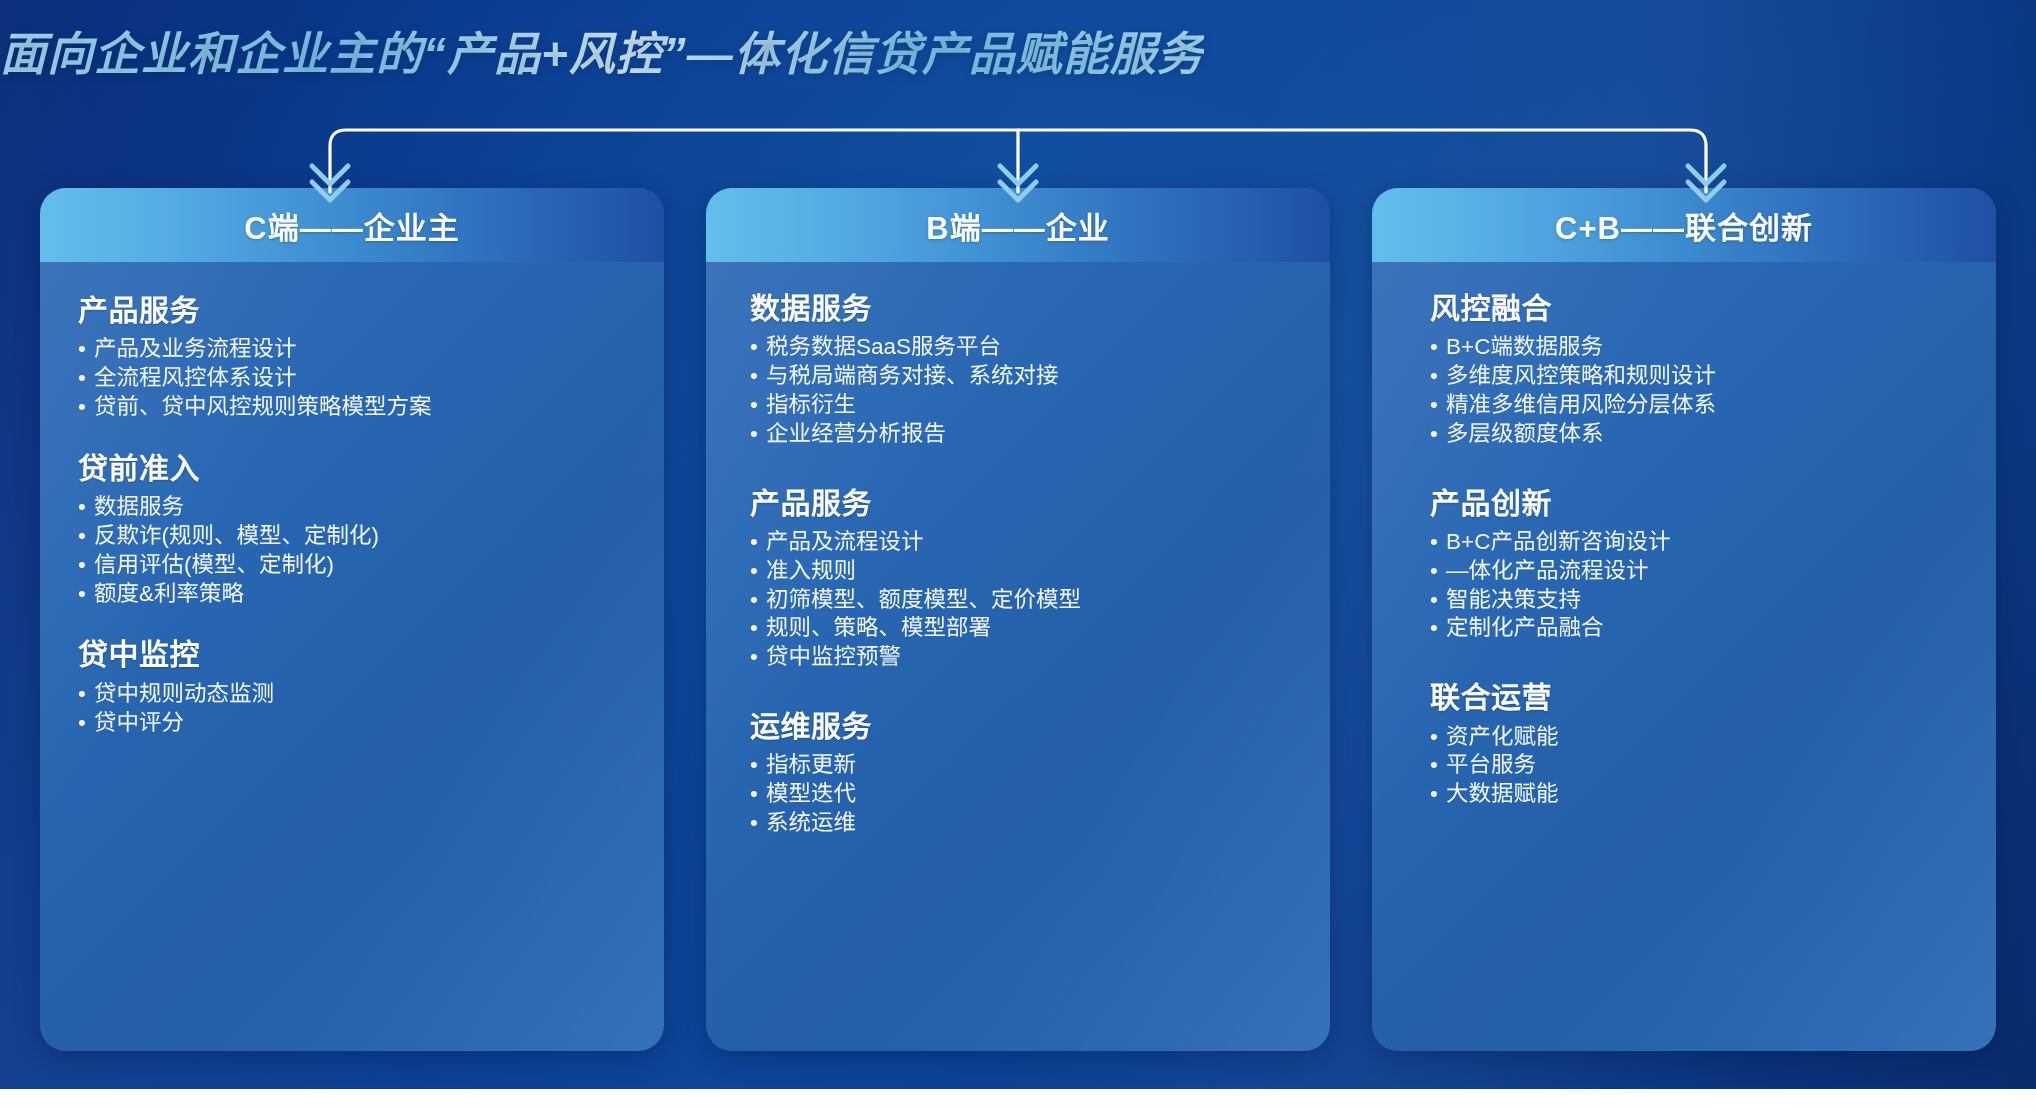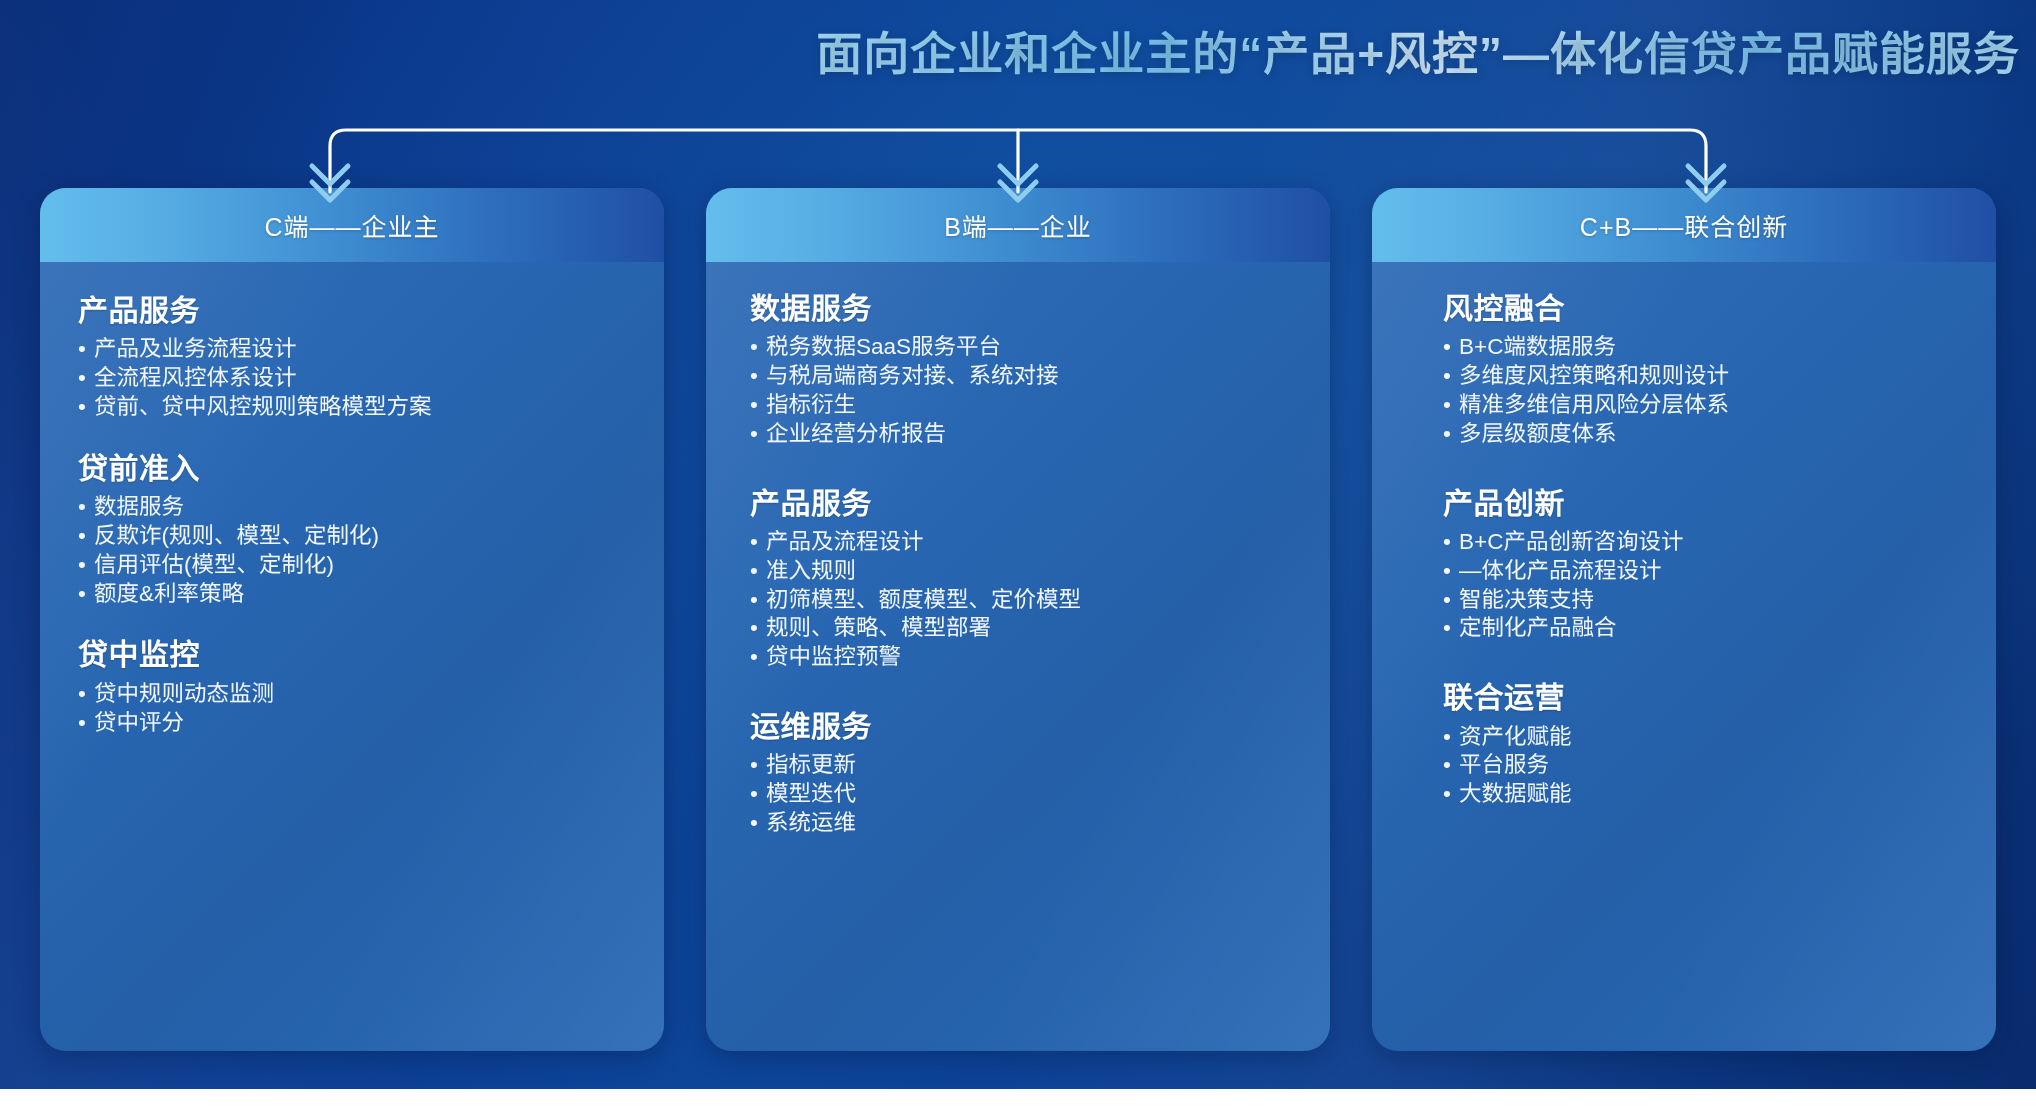--- a/index.html
+++ b/index.html
@@ -30,22 +30,23 @@
     background:
       linear-gradient(72deg, rgba(255,255,255,0.045) 0%, rgba(255,255,255,0) 18%),
       linear-gradient(105deg, rgba(255,255,255,0) 55%, rgba(255,255,255,0.04) 72%, rgba(255,255,255,0) 88%);
     pointer-events:none;
   }
 
   
   .title-wrap {
     position:absolute;
     top: 26px; left:0; right:16px;
-    text-align:right;
+    text-align:left;
     z-index: 5;
+    font-style: italic;
   }
   .title {
     display:inline-block;
     font-size: 46px;
     font-weight: 700;
     letter-spacing: 1px;
     line-height: 1.25;
     color: #8fd0f5;
     background: linear-gradient(96deg,#a6dcf8 0%, #79c4ef 28%, #cfe9fb 52%, #7cc3ee 78%, #a9ddf9 100%);
     -webkit-background-clip: text;
@@ -100,22 +101,22 @@
     position:relative;
     height: 74px;
     display:flex;
     align-items:center;
     justify-content:center;
     background: linear-gradient(90deg, #63bdec 0%, #57aee4 18%, #3f8fd2 46%, #2e6fbd 72%, #1f4fa5 100%);
     flex: 0 0 auto;
     z-index:2;
   }
   .card-header-title {
-    font-size: 25px;
-    font-weight: 400;
+    font-size: 31px;
+    font-weight: 700;
     color: #ffffff;
     letter-spacing: 1px;
     white-space: nowrap;
     text-shadow: 0 1px 3px rgba(0,0,0,0.22);
   }
 
   .card-body {
     position:relative;
     z-index:2;
     padding: 26px 28px 26px 38px;
@@ -150,21 +151,21 @@
     content: "•";
     position: absolute;
     left: 0; top: 0;
     color: #f2f7fc;
     font-size: 22.5px;
   }
 
   
   .card-a .card-body { padding-top: 28px; }
   .card-b .card-body { padding-left: 44px; }
-  .card-c .card-body { padding-left: 43px; margin-left: 28px; }
+  .card-c .card-body { padding-left: 58px; }
   .card-b .section { margin-bottom: 34px; }
   .card-c .section { margin-bottom: 34px; }
 
   .bottom-strip {
     position:absolute;
     left:0; right:0; bottom:0;
     height: 21px;
     background:#ffffff;
     z-index: 10;
   }

